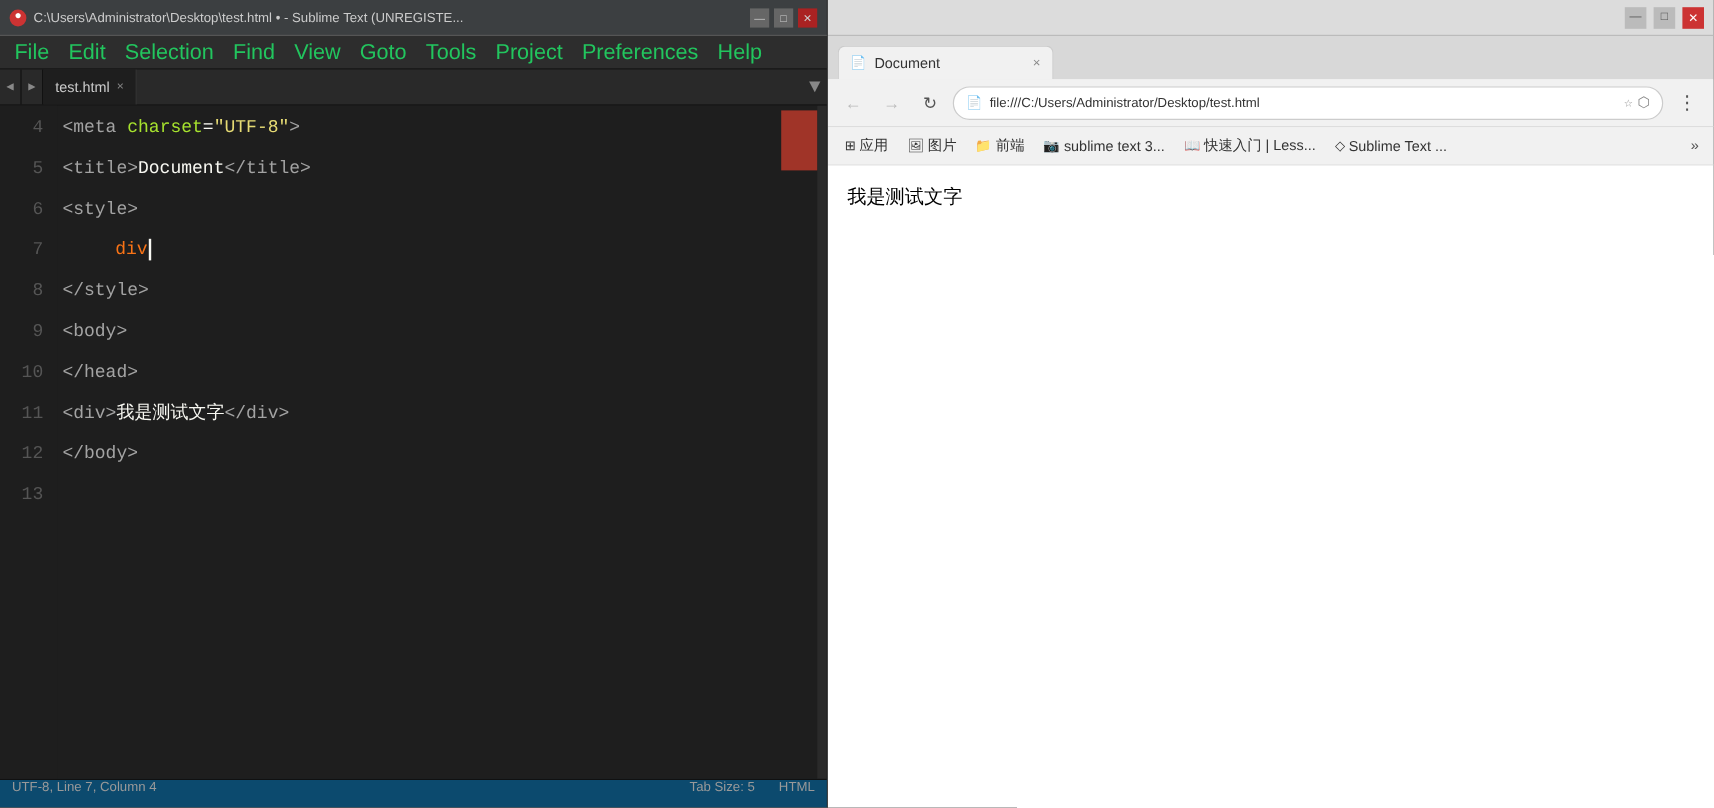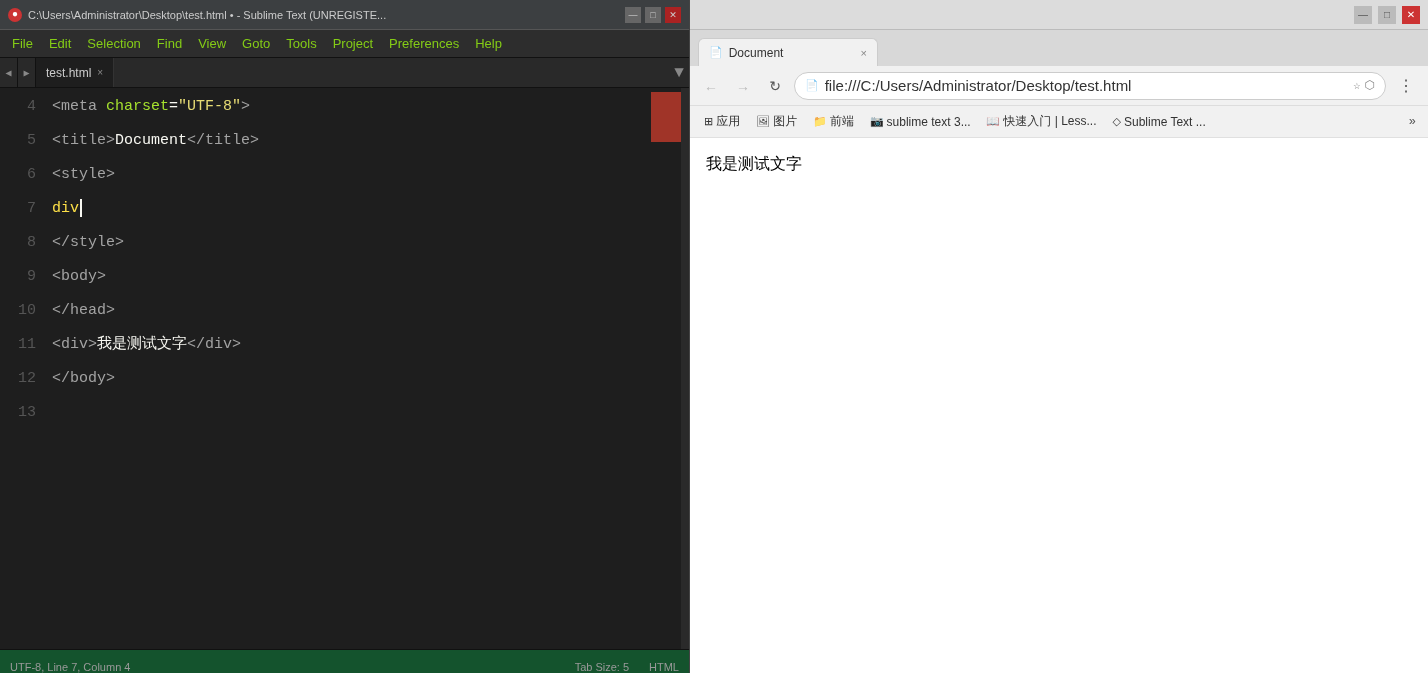--- a/index.html
+++ b/index.html
@@ -65,22 +65,22 @@
       height: 28px;
       background: #2d2d2d;
       display: flex;
       align-items: center;
       padding: 0 4px;
       flex-shrink: 0;
       border-bottom: 1px solid #111;
     }
     .menu-item {
       padding: 4px 8px;
-      font-size: 13px;
-      color: #84cc16;
+      font-size: 18px;
+      color: #22c55e;
       cursor: pointer;
       font-family: Arial, sans-serif;
     }
 
     
     .tab-bar {
       height: 30px;
       background: #292929;
       display: flex;
       align-items: stretch;
@@ -149,36 +149,36 @@
     }
     .code-line {
       display: block;
       white-space: pre;
       padding-left: 4px;
     }
     
     .tag { color: #a3a3a3; }
     .attr-name { color: #a6e22e; }
     .attr-val { color: #e6db74; }
-    .pink { color: #fde047; }
+    .pink { color: #f97316; margin-left: 44px; }
     .white { color: #f8f8f2; }
 
     
     .code-scrollbar {
       width: 8px;
       background: #2a2a2a;
     }
 
     
     .status-bar {
       height: 24px;
-      background: #14532d;
+      background: #0c4a6e;
       border-top: 1px solid #111;
       display: flex;
-      align-items: flex-end;
+      align-items: flex-start;
       padding: 0 10px;
       gap: 20px;
       flex-shrink: 0;
     }
     .status-item {
       font-size: 11px;
       color: #999;
       font-family: Arial, sans-serif;
     }
     .status-right {
@@ -303,21 +303,21 @@
       display: flex;
       align-items: center;
       padding: 0 10px;
       gap: 6px;
     }
     .address-bar-icon {
       font-size: 11px;
       color: #555;
     }
     .address-text {
-      font-size: 15px;
+      font-size: 11px;
       color: #333;
       font-family: Arial, sans-serif;
       flex: 1;
     }
     .address-bar-actions {
       display: flex;
       gap: 4px;
     }
     .addr-action-btn {
       font-size: 12px;

